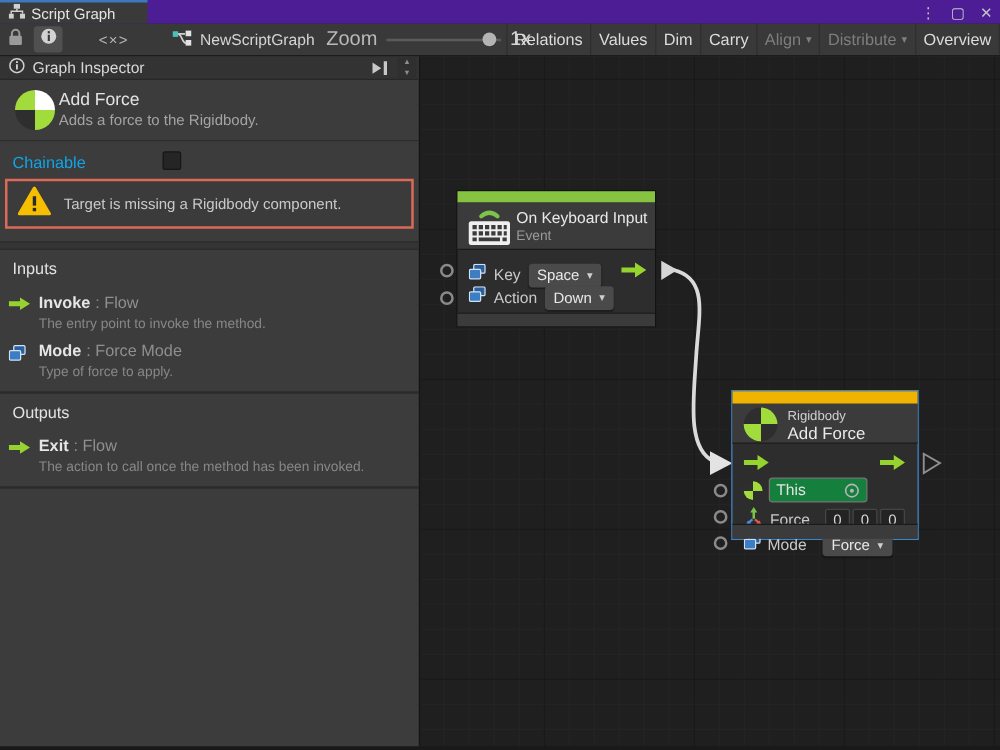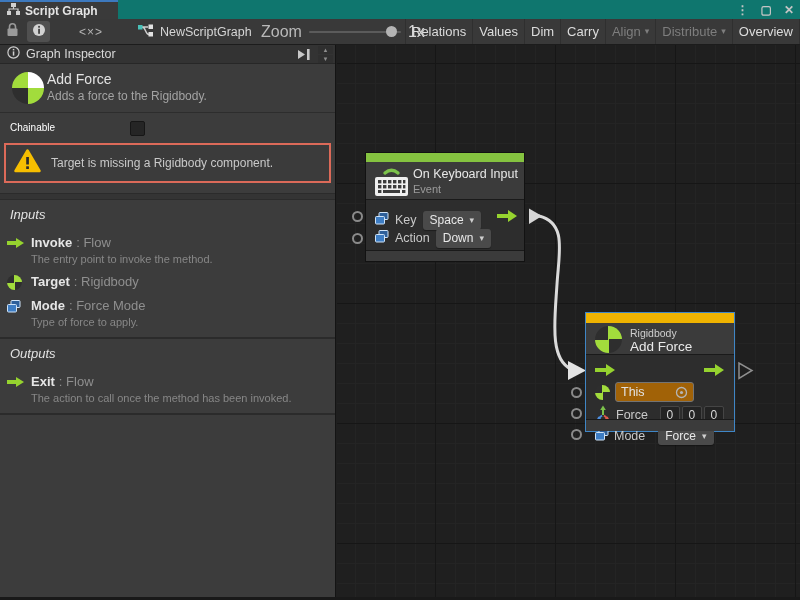--- a/index.html
+++ b/index.html
@@ -1,21 +1,21 @@
 <!DOCTYPE html>
 <html><head>
 <meta charset="utf-8">
 <style>
   * { margin:0; padding:0; box-sizing:border-box; }
   html,body { width:800px; height:600px; overflow:hidden; background:#1F1F1F;
     font-family:"Liberation Sans", sans-serif; }
   #app { position:relative; width:800px; height:600px; background:#1F1F1F; overflow:hidden; }
 
   
-  .tabbar { position:absolute; left:0; top:0; width:800px; height:19px; background:#0f766e; z-index:6;font-weight:bold; }
+  .tabbar { position:absolute; left:0; top:0; width:800px; height:19px; background:#4c1d95; z-index:6; }
   .tab { position:absolute; left:0; top:0; width:118px; height:19px; background:#3A3A3A;
     border-top:2px solid #3D79BE; display:flex; align-items:center; gap:5px; padding-left:7px;
     color:#E4E4E4; font-size:12px; }
   .win-controls { position:absolute; right:6px; top:0; height:19px; display:flex; align-items:center;
     gap:12px; color:#C4C4C4; font-size:12px; }
   .win-controls span { cursor:default; }
 
   
   .toolbar { position:absolute; left:0; top:19px; width:800px; height:26px; background:#393939;
     border-bottom:1px solid #1C1C1C; z-index:6; }
@@ -48,31 +48,31 @@
 
   .unit-block { position:relative; height:49px; border-bottom:1px solid #2D2D2D; }
   .rb-circle { border-radius:50%; }
   .rb-inspector { background:conic-gradient(#FFFFFF 0 25%, #A2DC3C 25% 50%, #2E2E2E 50% 75%, #A2DC3C 75% 100%); }
   .rb-node { background:conic-gradient(#A2DC3C 0 25%, #2E2E2E 25% 50%, #A2DC3C 50% 75%, #2E2E2E 75% 100%); }
   .unit-icon { position:absolute; left:12px; top:8px; width:32px; height:32px; }
   .unit-title { position:absolute; left:47px; top:7px; font-size:14px; color:#E3E3E3; }
   .unit-desc { position:absolute; left:47px; top:25px; font-size:12px; color:#A3A3A3; }
 
   .chain-row { position:relative; height:32px; }
-  .chain-label { position:absolute; left:10px; top:9px; font-size:10px; color:#ffffff; }
+  .chain-label { position:absolute; left:10px; top:9px; font-size:13px; color:#0ea5e9; }
   .checkbox { position:absolute; left:130px; top:8px; width:15px; height:15px; background:#252525;
     border:1px solid #161616; border-radius:2px; }
 
   .warning-box { position:absolute; left:4px; top:98px; width:327px; height:40px;
     border:2px solid #DC6A59; background:#3B3B3B; display:flex; align-items:center; gap:10px;
     padding:0 8px; }
   .warning-text { font-size:12px; color:#C9C9C9; }
 
   .section-gap { height:7px; background:#343434; border-top:1px solid #2B2B2B; border-bottom:1px solid #2B2B2B; }
-  .sec-title { margin:7px 10px 9px; font-size:13px; color:#E2E2E2;font-style:italic; }
+  .sec-title { margin:7px 10px 9px; font-size:13px; color:#E2E2E2; }
   .io-item { position:relative; padding:2px 10px 4px 31px; }
   .io-icon { position:absolute; left:7px; top:4px; width:18px; height:16px; display:flex; align-items:center; }
   .io-name { font-size:13px; font-weight:bold; color:#E6E6E6; }
   .io-type { font-size:13px; color:#8F8F8F; margin-left:4px; }
   .io-desc { font-size:11px; color:#878787; margin-top:2px; line-height:13px; }
   .sec-end { border-bottom:2px solid #2B2B2B; padding-bottom:8px; }
 
   
   .canvas { position:absolute; left:337px; top:45px; width:463px; height:555px; background:#1F1F1F;
     background-image:
@@ -106,21 +106,21 @@
   .flow-arrow { display:block; }
 
   #node-af { left:585px; top:312px; width:150px; height:120px; border:1px solid #3F86C6; }
   #node-af .node-bar { height:10px; background:#EFB301; }
   #node-af .node-head { top:10px; height:32px; }
   #node-af .node-foot { height:12px; }
   .af-icon { position:absolute; left:9px; top:13px; width:27px; height:27px; }
   .af-kicker { position:absolute; left:44px; top:14px; font-size:10.5px; color:#CFCFCF; }
   .af-title { position:absolute; left:44px; top:26px; font-size:13.5px; color:#EAEAEA; }
   .af-row { position:absolute; left:9px; display:flex; align-items:center; gap:5px; }
-  .this-field { width:79px; height:20px; background:#a16207; border:1px solid #747474; border-radius:3px;
+  .this-field { width:79px; height:20px; background:#15803d; border:1px solid #747474; border-radius:3px;
     display:flex; align-items:center; padding:0 5px; font-size:12.5px; color:#E2E2E2; }
   .this-field .picker { margin-left:auto; display:flex; }
   .num-box { width:20px; height:18px; background:#232323; border:1px solid #454545; border-radius:2px;
     font-size:12px; color:#D8D8D8; text-align:center; line-height:16px; margin-right:2px; }
 
   .port-circle { position:absolute; width:11px; height:11px; border:2px solid #8A8A8A; border-radius:50%;
     background:transparent; z-index:3; }
 </style>
 </head>
 <body>
@@ -410,26 +410,20 @@
       <div class="io-item">
         <span class="io-icon">
           <svg width="18" height="12" viewBox="0 0 18 12">
               <path d="M0 4 H9 V1 L17 6 L9 11 V8 H0 Z" fill="#96D32F"></path>
             </svg>
         </span>
         <span class="io-name">Invoke</span><span class="io-type">: Flow</span>
         <div class="io-desc">The entry point to invoke the method.</div>
       </div>
 
-      <div class="io-item">
-        <span class="io-icon">
-          <span class="rb-circle rb-node" style="width:15px;height:15px;display:inline-block;"></span>
-        </span>
-        <span class="io-name">Target</span><span class="io-type">: Rigidbody</span>
-      </div>
 
 
       <div class="io-item sec-end">
         <span class="io-icon">
           <svg width="14" height="13" viewBox="0 0 14 13">
             <rect x="4" y="0.5" width="9" height="7" rx="1" fill="#2D5F9A" stroke="#CFE3F7" stroke-width="1"></rect>
             <rect x="0.5" y="4.5" width="9" height="7.5" rx="1" fill="#3D7DC4" stroke="#CFE3F7" stroke-width="1"></rect>
           </svg>
         </span>
         <span class="io-name">Mode</span><span class="io-type">: Force Mode</span>

